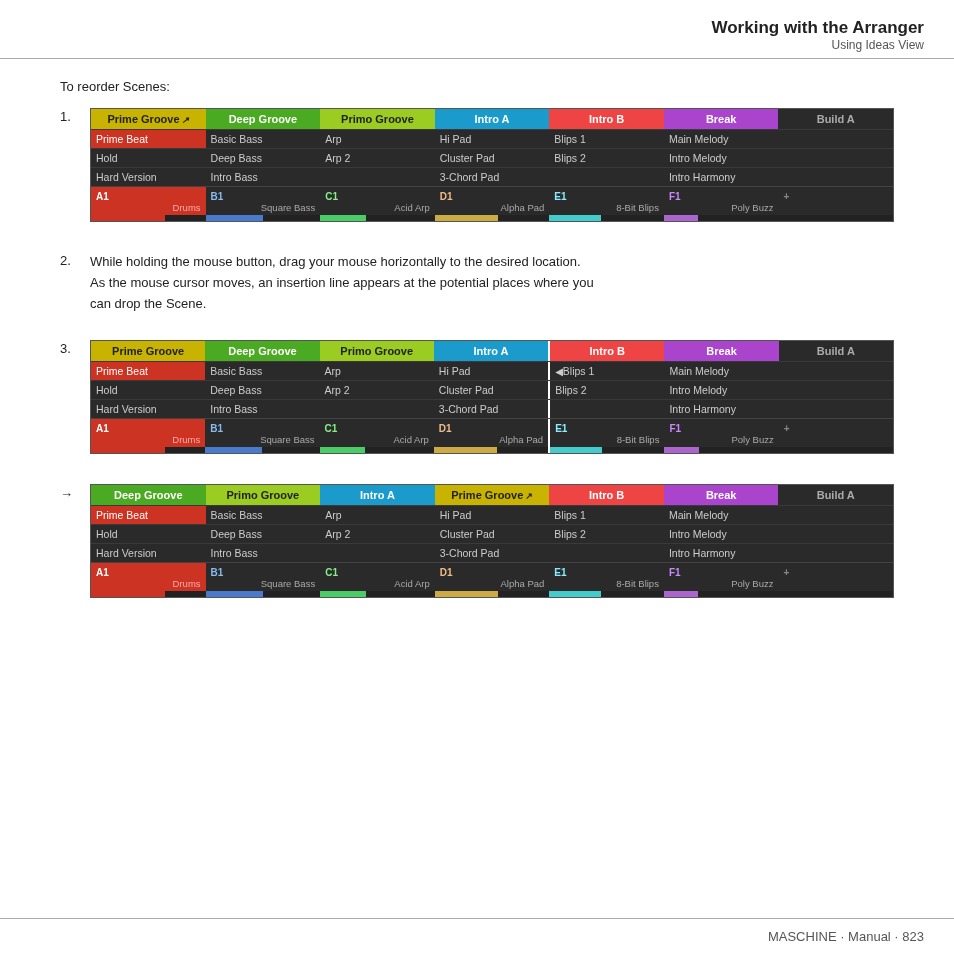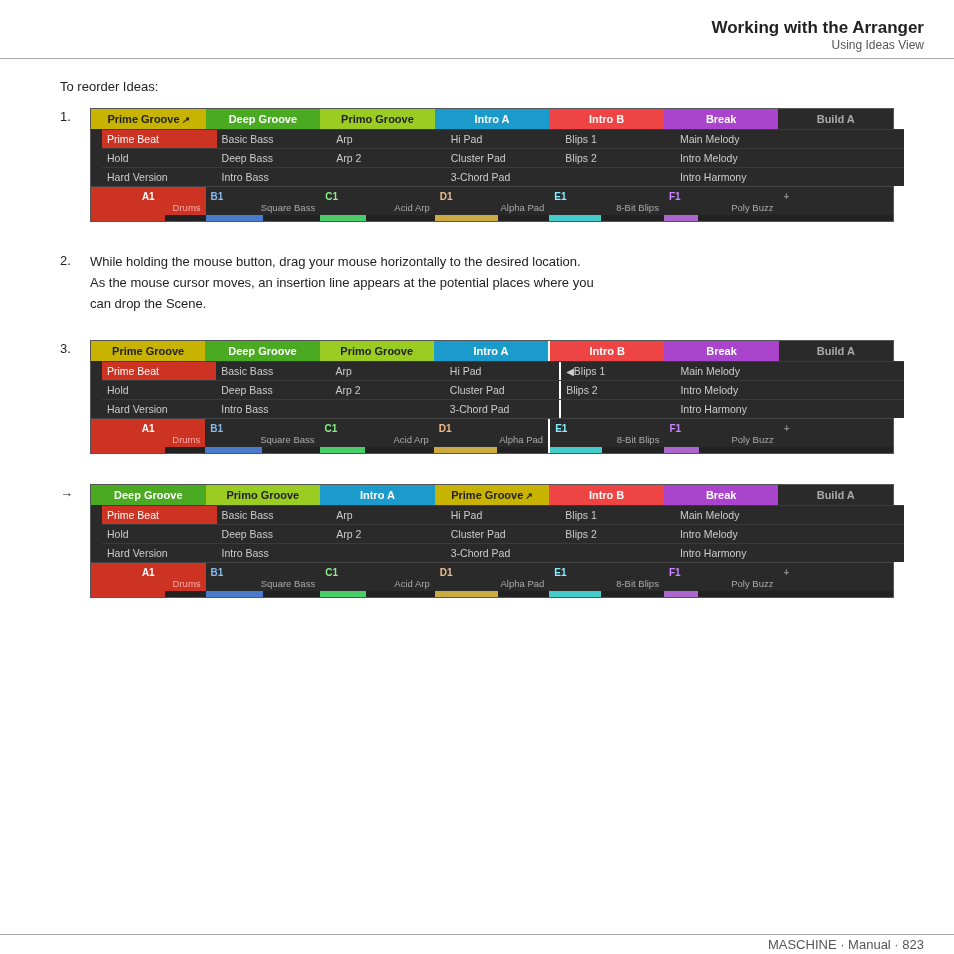--- a/index.html
+++ b/index.html
@@ -28,21 +28,21 @@
       color: #555;
     }
 
     
     .footer {
       position: absolute;
       bottom: 0;
       left: 0;
       right: 0;
       border-top: 1px solid #aaa;
-      padding: 2px 30px;
+      padding: 10px 30px;
       display: flex;
       justify-content: flex-end;
       align-items: center;
     }
     .footer-text {
       font-size: 13px;
       color: #555;
     }
 
     
@@ -117,21 +117,20 @@
     .arr-col.blue { background: #1a9bcc; }
     .arr-col.teal { background: #ef4444; }
     .arr-col.purple { background: #aa44cc; }
     .arr-col.dark { background: #2a2a2a; color: #aaa; }
 
     
     .arr-row {
       display: flex;
       width: 100%;
       border-top: 1px solid #3a3a3a;
-      margin-left: 11px;
     }
     .arr-cell {
       flex: 1;
       padding: 3px 5px;
       font-size: 10.5px;
       color: #ccc;
       background: #2a2a2a;
     }
     .arr-cell.red-bg { background: #cc3322; color: #fff; }
 
@@ -149,21 +148,21 @@
     .arr-pad .pad-id {
       font-size: 10px;
       font-weight: bold;
     }
     .arr-pad .pad-name {
       font-size: 9.5px;
       color: #aaa;
       text-align: right;
     }
     .arr-pad.red-pad { background: #cc3322; }
-    .arr-pad.red-pad .pad-id { color: #fff; text-align: center; }
+    .arr-pad.red-pad .pad-id { color: #fff; }
     .arr-pad.red-pad .pad-name { color: #ffaaaa; }
 
     
     .arr-progress {
       display: flex;
       width: 100%;
       height: 6px;
       background: #222;
     }
     .arr-prog-cell {
@@ -190,21 +189,21 @@
 </head>
 <body>
 
 <div class="header">
   <div class="header-title">Working with the Arranger</div>
   <div class="header-sub">Using Ideas View</div>
 </div>
 
 <div class="content">
 
-  <div class="intro-text">To reorder Ideas:</div>
+  <div class="intro-text">To reorder Scenes:</div>
 
   <div class="step">
     <div class="step-num">1.</div>
     <div class="step-content">
 
       <div class="arranger-wrap">
 
         <div class="arr-header">
           <div class="arr-col yellow">Prime Groove<span style="font-size:9px; font-style:italic; margin-left:2px;">↗</span></div>
           <div class="arr-col green">Deep Groove</div>

